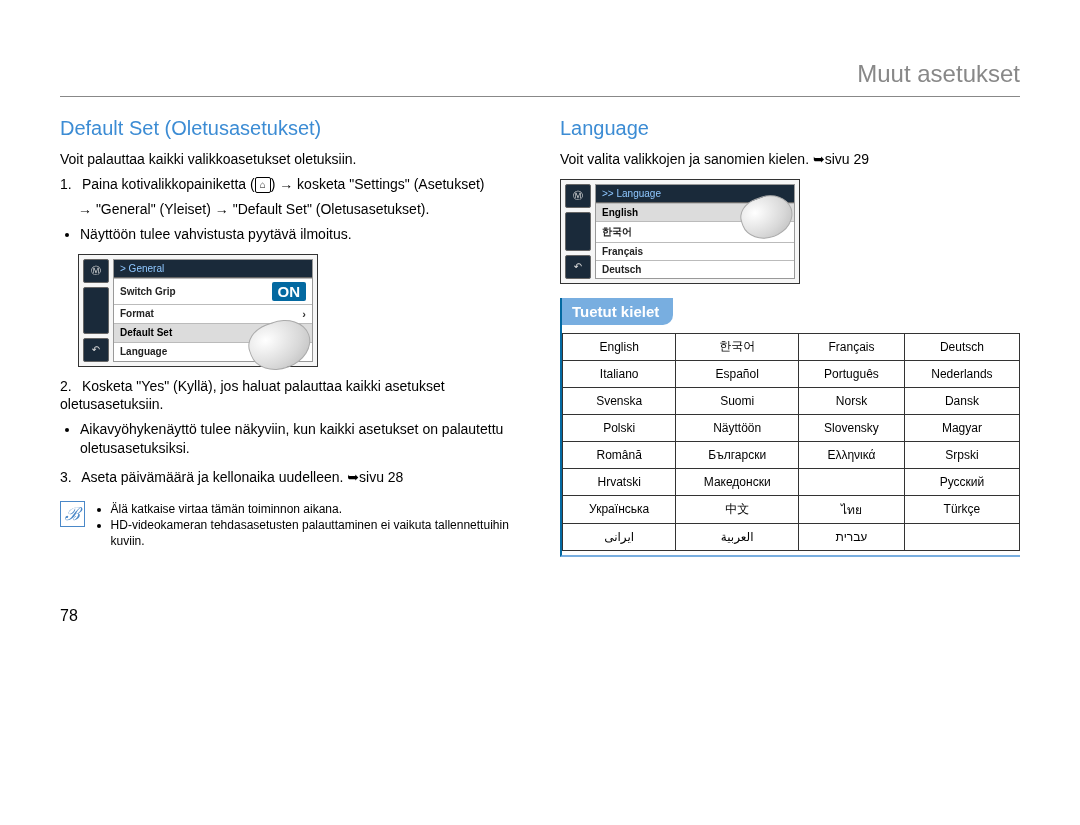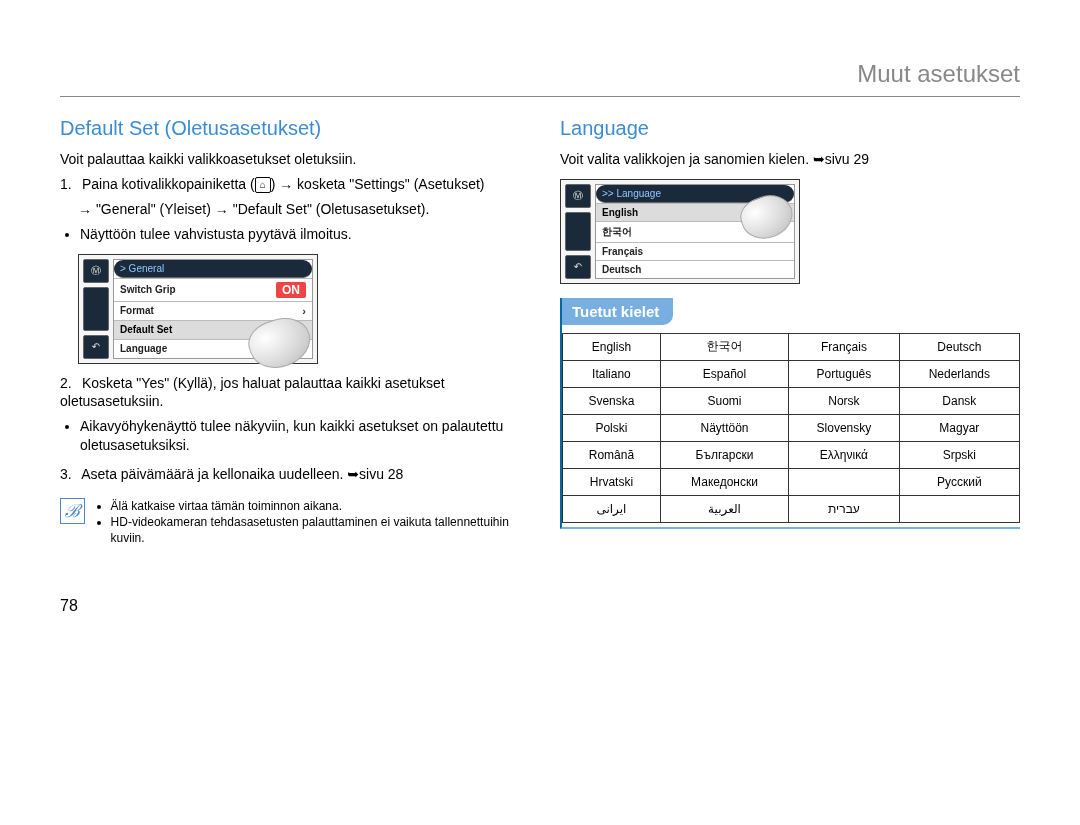--- a/index.html
+++ b/index.html
@@ -90,37 +90,36 @@
     border: 1px solid #999;
     display: flex;
     flex-direction: column;
   }
   .device-headerbar {
     background: #1a2a3a;
     color: #8fc7ff;
     font-size: 10px;
     padding: 3px 6px;
     border-bottom: 1px solid #666;
-    border-radius: 9px;
   }
   .device-row {
     display: flex;
     justify-content: space-between;
     align-items: center;
     padding: 3px 6px;
     border-top: 1px solid #bbb;
     font-size: 10px;
     font-weight: bold;
     color: #222;
   }
   .device-row:first-of-type { border-top: none; }
   .device-row.highlight { background: #dcdcdc; color: #000;}
   .device-row .chev { color: #333; font-size: 11px; font-weight: bold;}
   .on-pill {
-    background: #ef4444; color: #fff; font-size: 12px; padding: 1px 6px; border-radius: 2px;
+    background: #0369a1; color: #fff; font-size: 15px; padding: 1px 6px; border-radius: 2px;
   }
   .finger {
     position: absolute;
     right: 6px;
     top: 60%;
     width: 60px;
     height: 46px;
     background: radial-gradient(ellipse at 30% 30%, #fff 0%, #d8d8d8 60%, #b8b8b8 100%);
     border-radius: 40% 50% 50% 50%;
     transform: rotate(-20deg);
@@ -328,20 +327,26 @@
                 <td>Ελληνικά</td>
                 <td>Srpski</td>
               </tr>
               <tr>
                 <td>Hrvatski</td>
                 <td>Македонски</td>
                 <td></td>
                 <td>Русский</td>
               </tr>
               <tr>
+                <td>Українська</td>
+                <td>中文</td>
+                <td>ไทย</td>
+                <td>Türkçe</td>
+              </tr>
+              <tr>
                 <td>ایرانی</td>
                 <td>العربية</td>
                 <td>עברית</td>
                 <td></td>
               </tr>
             </tbody>
         </table>
       </div>
     </div>
   </div>

